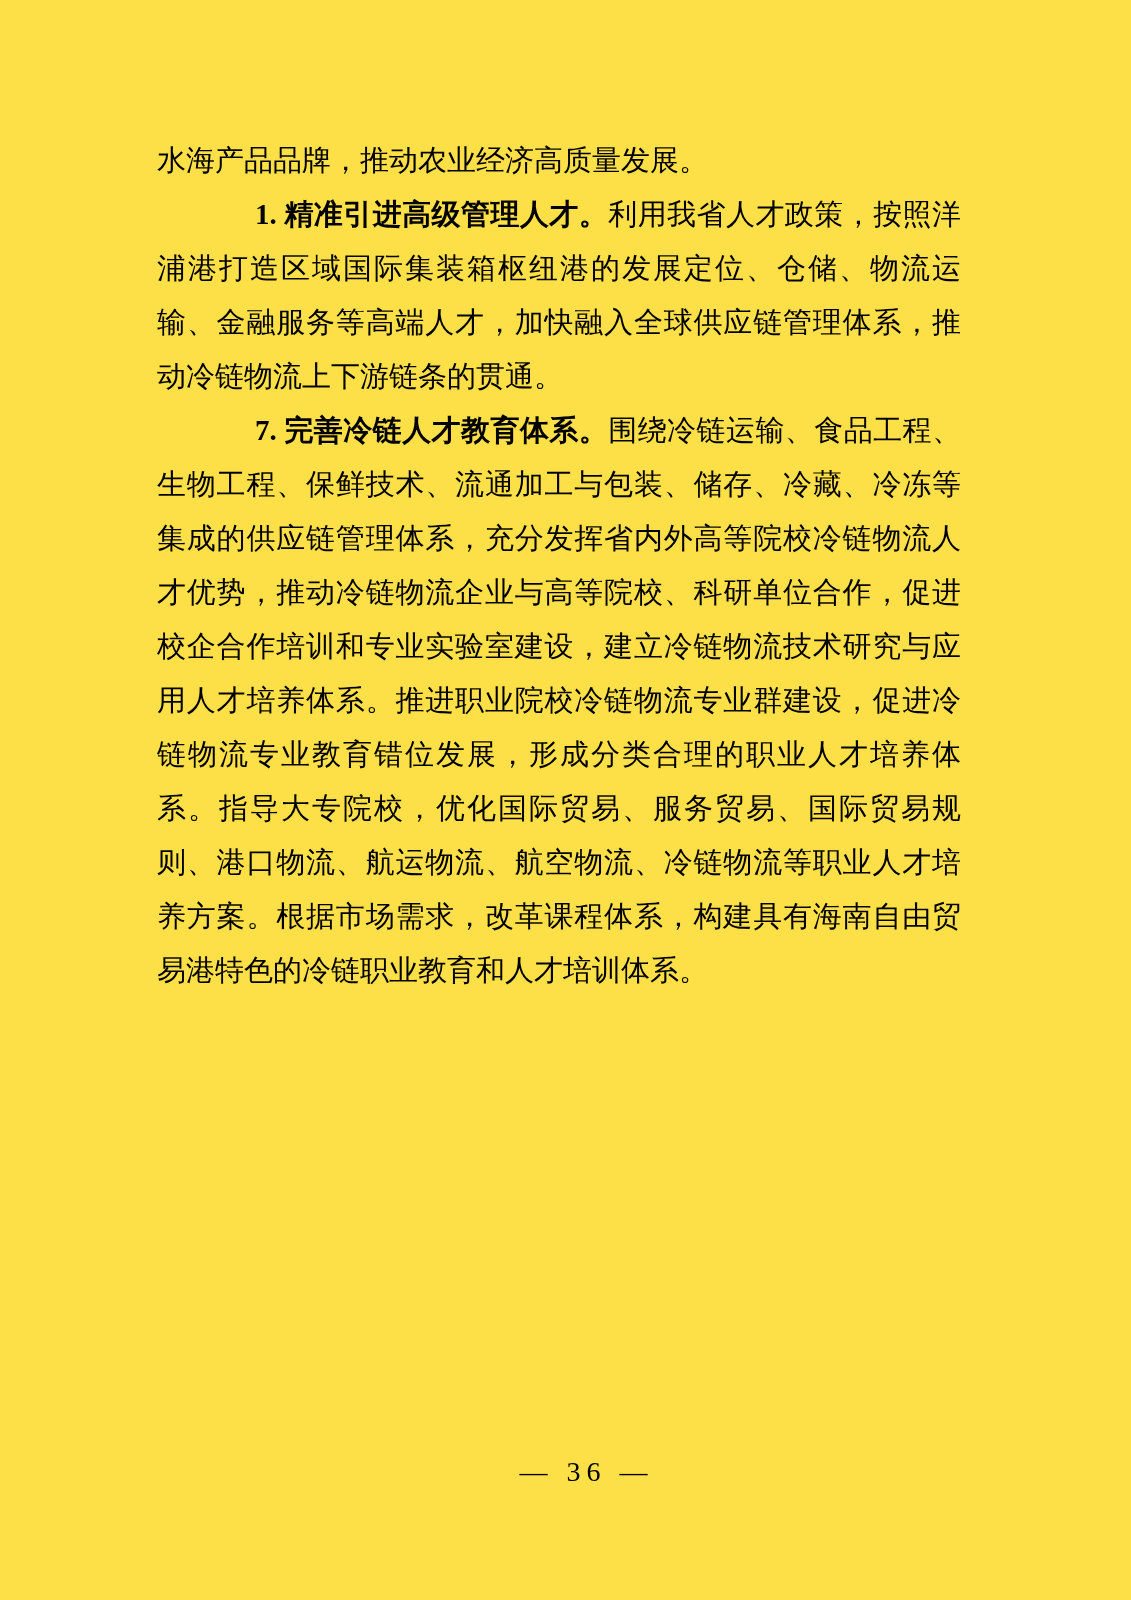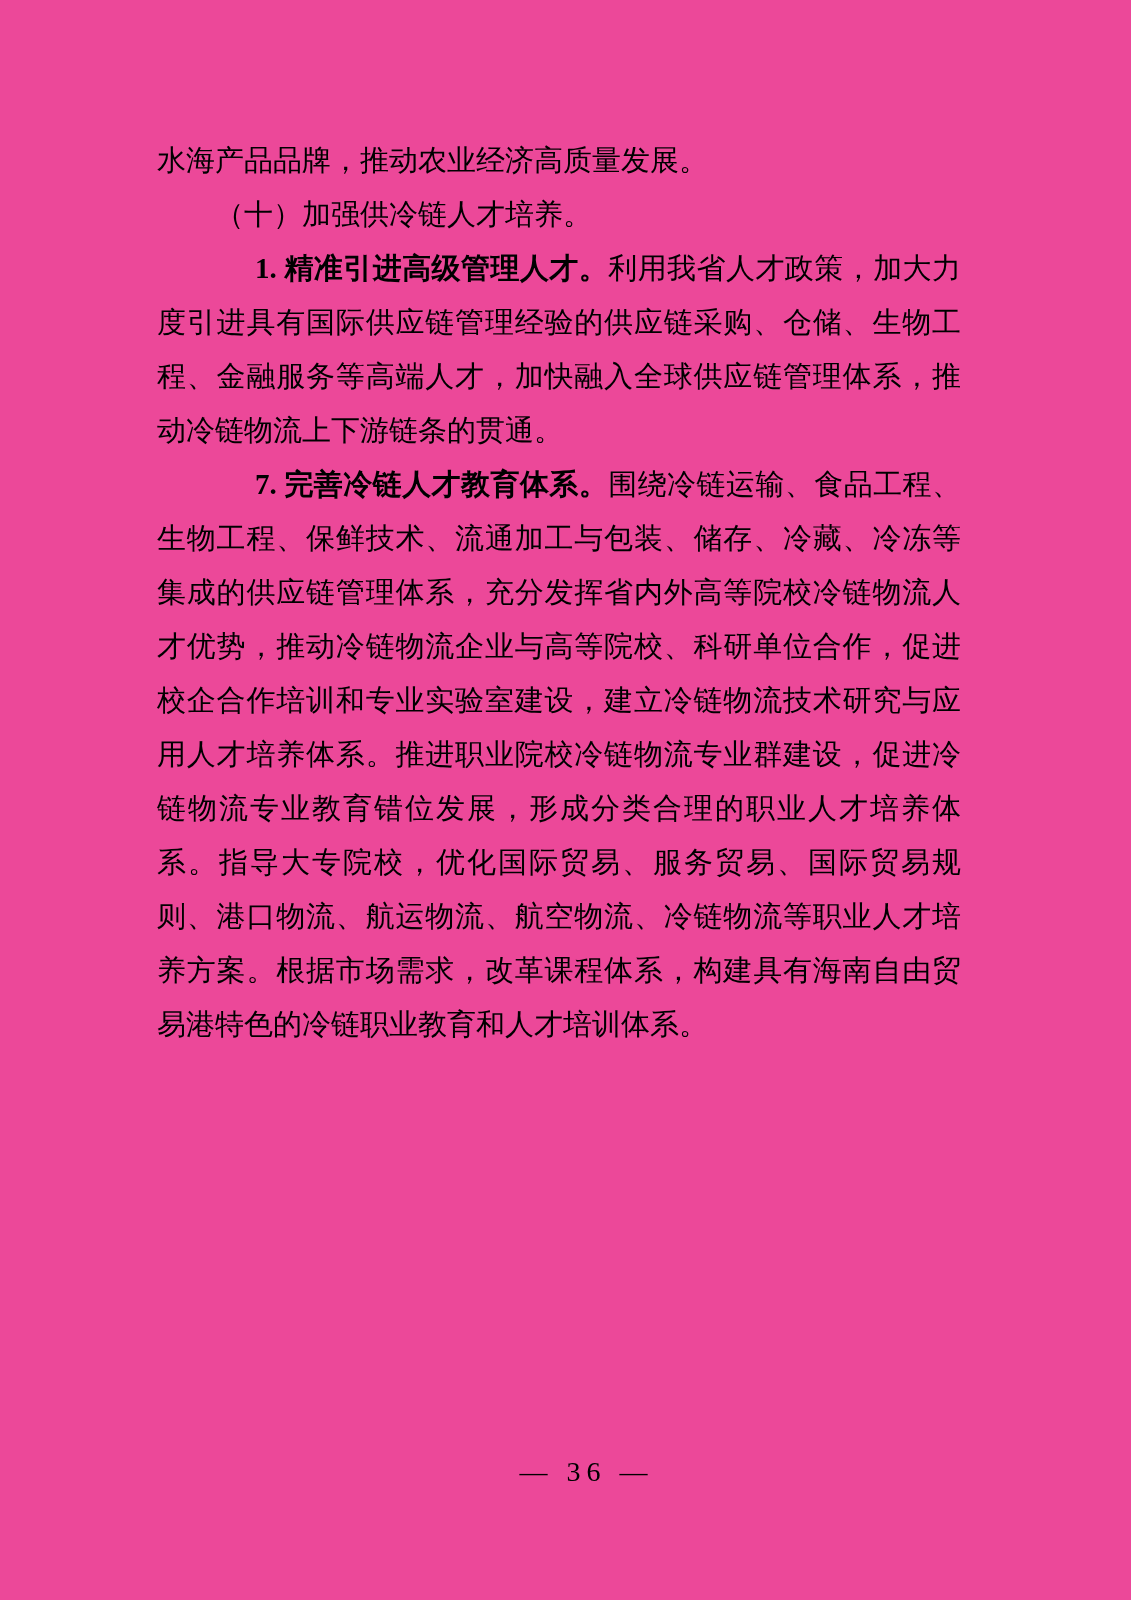--- a/index.html
+++ b/index.html
@@ -4,21 +4,21 @@
 <style>
   html, body {
     margin: 0;
     padding: 0;
     background: #ffffff;
   }
   .doc {
     position: relative;
     width: 1131px;
     height: 1600px;
-    background: #ec4899;
+    background: #fde047;
     overflow: hidden;
   }
   .content {
     position: absolute;
     left: 157px;
     top: 133px;
     width: 804px;
     color: #000000;
     font-family: "Liberation Serif", "DejaVu Serif", serif;
     font-size: 29px;
@@ -63,23 +63,22 @@
   }
 </style>
 </head>
 <body>
 
 <div class="doc">
   <div class="content">
 
     <p class="body">水海产品品牌，推动农业经济高质量发展。</p>
 
-    <p class="kaiti indent">（十）加强供冷链人才培养。</p>
 
-    <p class="body indent"><span class="lead">1. 精准引进高级管理人才。</span><span>利用我省人才政策，加大力度引进具有国际供应链管理经验的供应链采购、仓储、生物工程、金融服务等高端人才，加快融入全球供应链管理体系，推动冷链物流上下游链条的贯通。</span></p>
+    <p class="body indent"><span class="lead">1. 精准引进高级管理人才。</span><span>利用我省人才政策，按照洋浦港打造区域国际集装箱枢纽港的发展定位、仓储、物流运输、金融服务等高端人才，加快融入全球供应链管理体系，推动冷链物流上下游链条的贯通。</span></p>
 
     <p class="body indent"><span class="lead">7. 完善冷链人才教育体系。</span><span>围绕冷链运输、食品工程、生物工程、保鲜技术、流通加工与包装、储存、冷藏、冷冻等集成的供应链管理体系，充分发挥省内外高等院校冷链物流人才优势，推动冷链物流企业与高等院校、科研单位合作，促进校企合作培训和专业实验室建设，建立冷链物流技术研究与应用人才培养体系。推进职业院校冷链物流专业群建设，促进冷链物流专业教育错位发展，形成分类合理的职业人才培养体系。指导大专院校，优化国际贸易、服务贸易、国际贸易规则、港口物流、航运物流、航空物流、冷链物流等职业人才培养方案。根据市场需求，改革课程体系，构建具有海南自由贸易港特色的冷链职业教育和人才培训体系。</span></p>
 
 
 
 
   </div>
 
   <div class="footer">— 36 —</div>
 </div>

